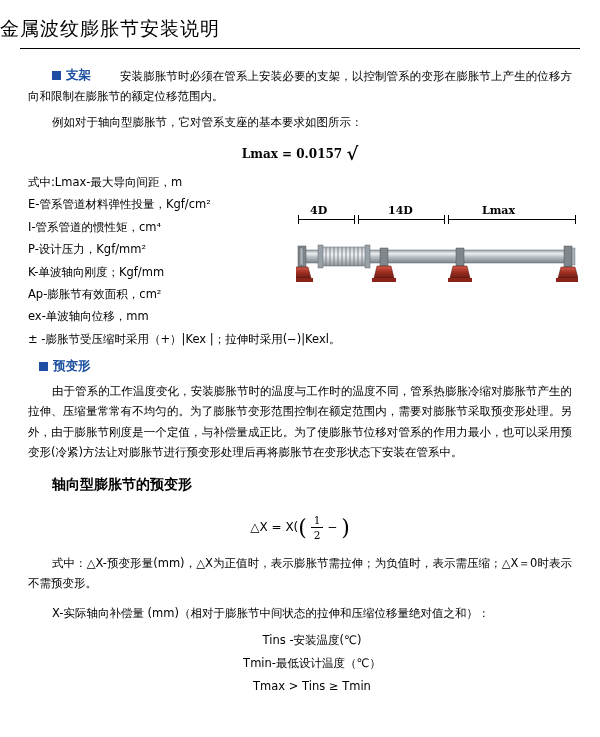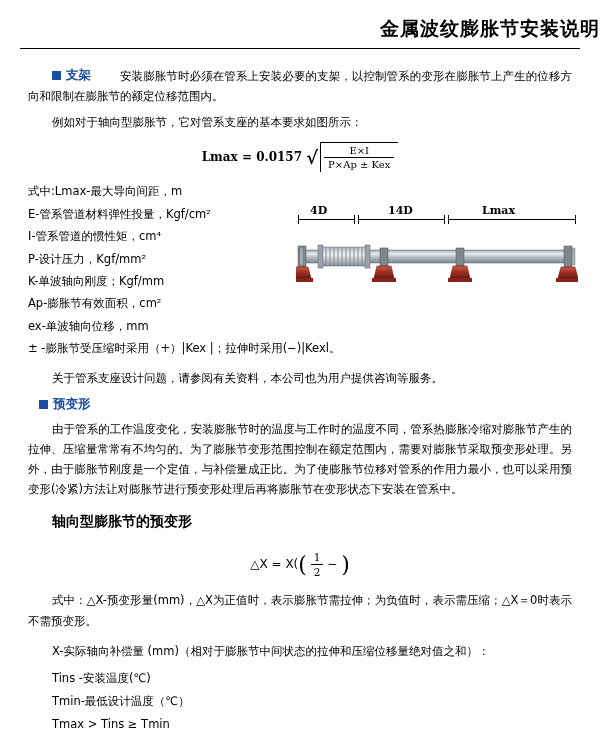--- a/index.html
+++ b/index.html
@@ -15,23 +15,23 @@
     overflow: hidden;
   }
   .page {
     position: relative;
     width: 600px;
     height: 737px;
     padding: 0;
     box-sizing: border-box;
   }
   .doc-title {
-    text-align: right;
+    text-align: left;
     font-size: 19px;
-    font-weight: bold;
+    font-weight: normal;
     letter-spacing: 1px;
     margin: 16px 0 6px 0;
     font-family: "DejaVu Serif", "Liberation Serif", serif;
   }
   .title-rule {
     width: 560px;
     margin: 0 auto;
     border-bottom: 1.5px solid #000;
   }
   .body-wrap {
@@ -184,20 +184,21 @@
   }
   .paren {
     font-size: 22px;
     vertical-align: middle;
     line-height: 0.9;
   }
   .list-line {
     font-size: 11.5px;
     line-height: 2.0;
     text-indent: 24px;
+    text-align: center;
   }
 </style>
 </head>
 <body>
 
 <div class="page">
 
   <div class="doc-title">金属波纹膨胀节安装说明</div>
   <div class="title-rule"></div>
 
@@ -205,41 +206,35 @@
 
     <div class="sq-head">
       <span class="sq"></span><span class="headtext">支架</span>
     </div>
     <p class="para" style="margin-top:-20px; text-indent:92px;">安装膨胀节时必须在管系上安装必要的支架，以控制管系的变形在膨胀节上产生的位移方向和限制在膨胀节的额定位移范围内。</p>
     <p class="para indent">例如对于轴向型膨胀节，它对管系支座的基本要求如图所示：</p>
 
     <div class="formula-box">
       <span class="formula">
         <span>Lmax = 0.0157</span>
-        <span class="sqrt-sign">√</span><span class="sqrt">
-          <span class="frac">
-            <span class="num">E×I</span>
-            <span class="den">P×Ap ± Kex</span>
-          </span>
-        </span>
+        <span class="sqrt-sign">√</span>
       </span>
     </div>
 
     <div class="var-list">
       <div>式中:Lmax-最大导向间距，m</div>
       <div>E-管系管道材料弹性投量，Kgf/cm²</div>
       <div>I-管系管道的惯性矩，cm⁴</div>
       <div>P-设计压力，Kgf/mm²</div>
       <div>K-单波轴向刚度；Kgf/mm</div>
       <div>Ap-膨胀节有效面积，cm²</div>
       <div>ex-单波轴向位移，mm</div>
       <div>± -膨胀节受压缩时采用（+）|Kex |；拉伸时采用(−)|Kexl。</div>
     </div>
 
-    <p class="para indent" style="margin-top:8px;">关于管系支座设计问题，请参阅有关资料，本公司也为用户提供咨询等服务。</p>
 
     <div class="sq-head" style="text-indent:0;margin-left:11px;">
       <span class="sq"></span><span class="headtext">预变形</span>
     </div>
     <p class="para indent">由于管系的工作温度变化，安装膨胀节时的温度与工作时的温度不同，管系热膨胀冷缩对膨胀节产生的拉伸、压缩量常常有不均匀的。为了膨胀节变形范围控制在额定范围内，需要对膨胀节采取预变形处理。另外，由于膨胀节刚度是一个定值，与补偿量成正比。为了使膨胀节位移对管系的作用力最小，也可以采用预变形(冷紧)方法让对膨胀节进行预变形处理后再将膨胀节在变形状态下安装在管系中。</p>
 
     <div class="subhead">轴向型膨胀节的预变形</div>
 
     <div class="eq-center">
       <span class="tri">△X = X(</span><span class="paren">(</span>

